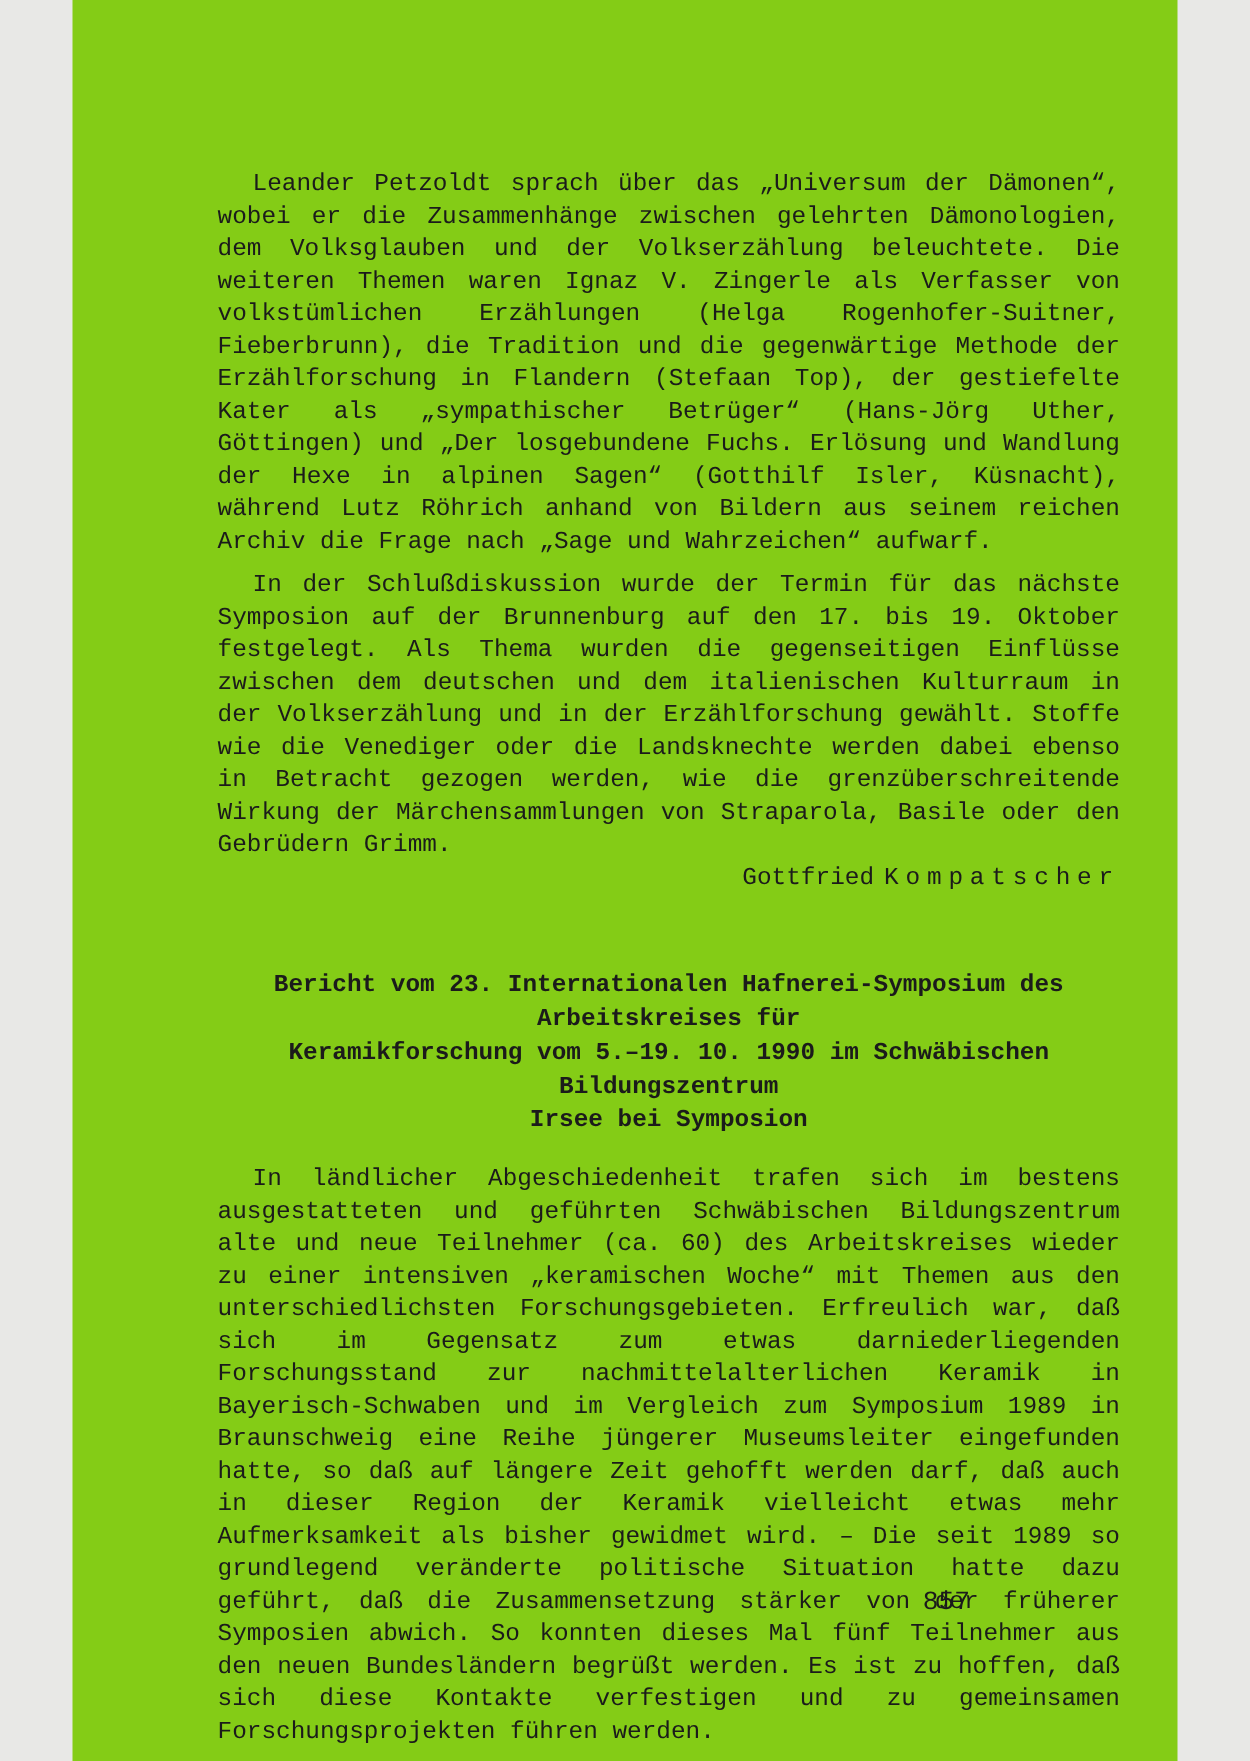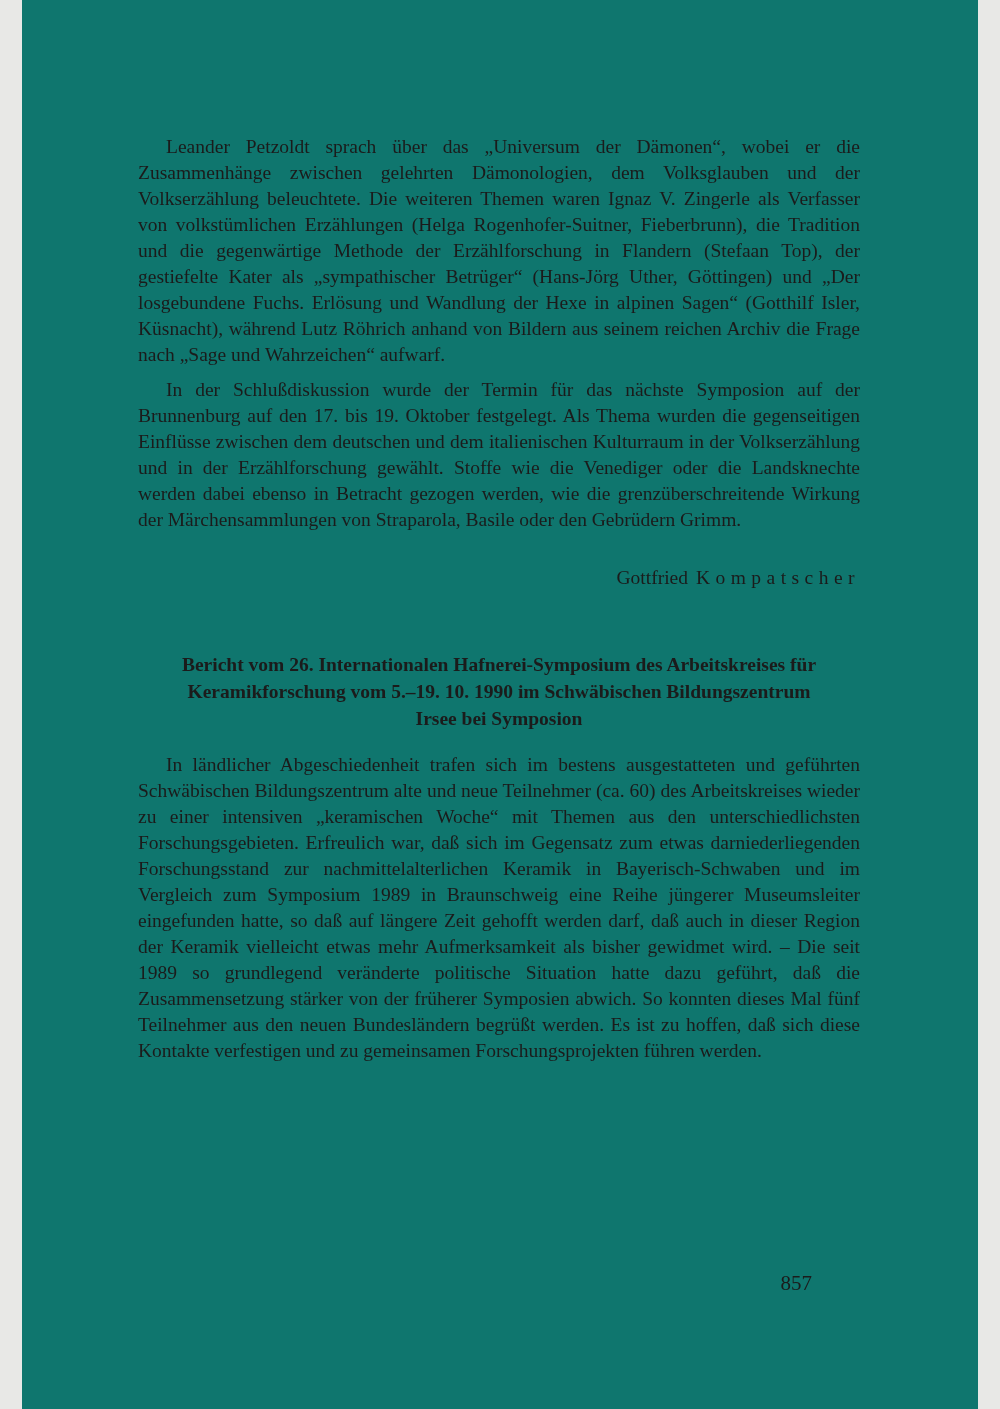--- a/index.html
+++ b/index.html
@@ -2,47 +2,46 @@
 <html><head>
 <meta charset="utf-8">
 <style>
   html, body {
     margin: 0;
     padding: 0;
     background: #e8e8e6;
   }
   .page {
     position: relative;
-    width: 956px;
+    width: 884px;
     height: 1409px;
     margin: 0 auto;
-    background: #0f766e;
+    background: #84cc16;
     box-sizing: border-box;
     padding: 134px 163px 0 116px;
-    font-family: Liberation Serif, serif;
+    font-family: Liberation Mono, monospace;
     color: #1b1b1b;
     overflow: hidden;
   }
   .text-block {
     width: 722px;
   }
   p.para {
     margin: 0;
     font-size: 19.5px;
     line-height: 26px;
     text-align: justify;
     text-indent: 28px;
     hyphens: auto;
     -webkit-hyphens: auto;
   }
   p.para + p.para {
     margin-top: 9px;
   }
   .signature {
-    margin-top: 32px;
     text-align: right;
     font-size: 19.5px;
     line-height: 26px;
   }
   .signature .given {
     margin-right: 8px;
   }
   .signature .spaced-name {
     letter-spacing: 0.28em;
   }
@@ -73,21 +72,21 @@
     <p class="para">Leander Petzoldt sprach über das „Universum der Dämonen“, wobei er die Zusammenhänge zwischen gelehrten Dämonologien, dem Volksglauben und der Volkserzählung beleuchtete. Die weiteren Themen waren Ignaz V. Zingerle als Verfasser von volkstümlichen Erzählungen (Helga Rogenhofer-Suitner, Fieberbrunn), die Tradition und die gegenwärtige Methode der Erzählforschung in Flandern (Stefaan Top), der gestiefelte Kater als „sympathischer Betrüger“ (Hans-Jörg Uther, Göttingen) und „Der losgebundene Fuchs. Erlösung und Wandlung der Hexe in alpinen Sagen“ (Gotthilf Isler, Küsnacht), während Lutz Röhrich anhand von Bildern aus seinem reichen Archiv die Frage nach „Sage und Wahrzeichen“ aufwarf.</p>
 
     <p class="para">In der Schlußdiskussion wurde der Termin für das nächste Symposion auf der Brunnenburg auf den 17. bis 19. Oktober festgelegt. Als Thema wurden die gegenseitigen Einflüsse zwischen dem deutschen und dem italienischen Kulturraum in der Volkserzählung und in der Erzählforschung gewählt. Stoffe wie die Venediger oder die Landsknechte werden dabei ebenso in Betracht gezogen werden, wie die grenzüberschreitende Wirkung der Märchensammlungen von Straparola, Basile oder den Gebrüdern Grimm.</p>
 
 
     <div class="signature">
       <span class="given">Gottfried</span><span class="spaced-name">Kompatscher</span>
     </div>
 
     <div class="heading">
-      <span class="hline">Bericht vom 26. Internationalen Hafnerei-Symposium des Arbeitskreises für</span>
+      <span class="hline">Bericht vom 23. Internationalen Hafnerei-Symposium des Arbeitskreises für</span>
       <span class="hline">Keramikforschung vom 5.–19. 10. 1990 im Schwäbischen Bildungszentrum</span>
       <span class="hline">Irsee bei Symposion</span>
     </div>
 
     <p class="para">In ländlicher Abgeschiedenheit trafen sich im bestens ausgestatteten und geführten Schwäbischen Bildungszentrum alte und neue Teilnehmer (ca. 60) des Arbeitskreises wieder zu einer intensiven „keramischen Woche“ mit Themen aus den unterschiedlichsten Forschungsgebieten. Erfreulich war, daß sich im Gegensatz zum etwas darniederliegenden Forschungsstand zur nachmittelalterlichen Keramik in Bayerisch-Schwaben und im Vergleich zum Symposium 1989 in Braunschweig eine Reihe jüngerer Museumsleiter eingefunden hatte, so daß auf längere Zeit gehofft werden darf, daß auch in dieser Region der Keramik vielleicht etwas mehr Aufmerksamkeit als bisher gewidmet wird. – Die seit 1989 so grundlegend veränderte politische Situation hatte dazu geführt, daß die Zusammensetzung stärker von der früherer Symposien abwich. So konnten dieses Mal fünf Teilnehmer aus den neuen Bundesländern begrüßt werden. Es ist zu hoffen, daß sich diese Kontakte verfestigen und zu gemeinsamen Forschungsprojekten führen werden.</p>
 
 
   </div>
 
   <div class="page-number">857</div>

